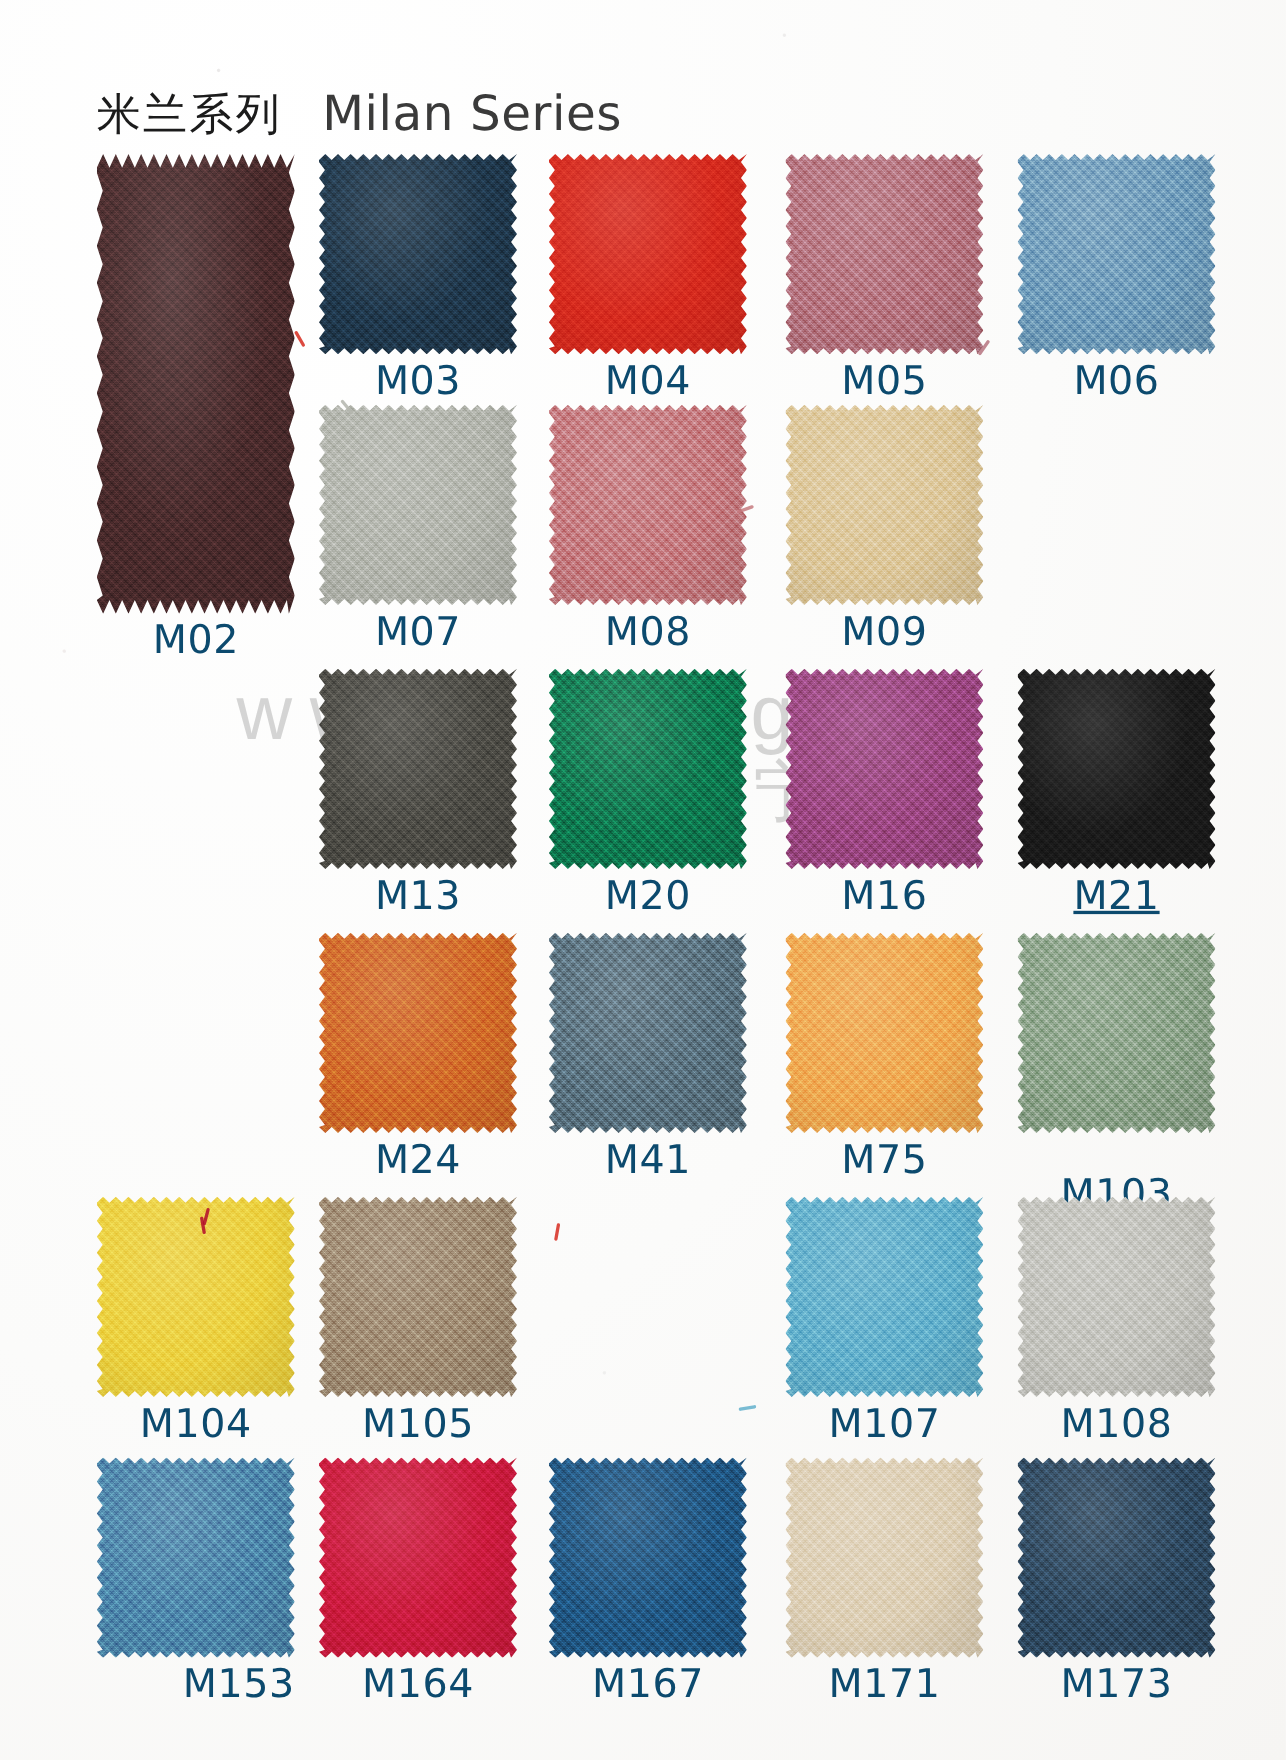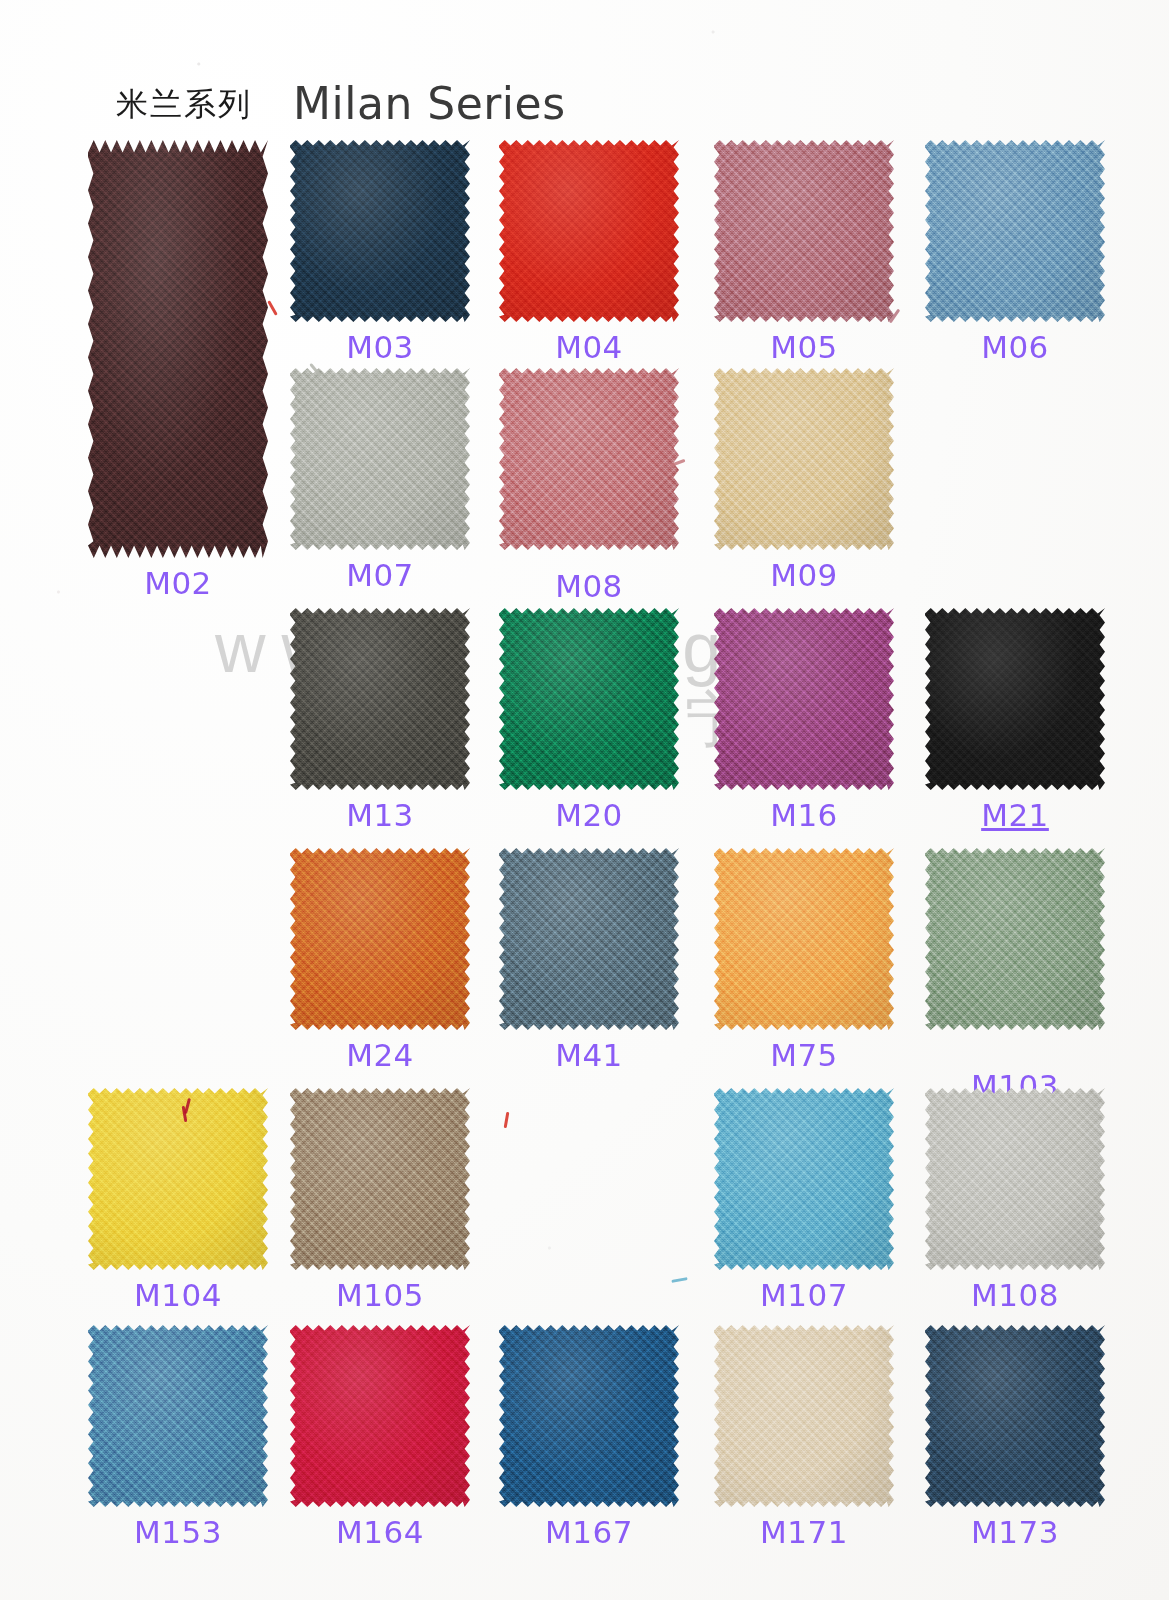--- a/index.html
+++ b/index.html
@@ -68,27 +68,26 @@
   #header {
     position: absolute;
     left: 0; top: 78px;
     width: 1169px;
     height: 62px;
     z-index: 6;
   }
   .title-cn {
     position: absolute;
     left: 88px; top: 0;
-    font-size: 32px;
+    font-size: 40px;
     line-height: 52px;
     color: #1b1b1b;
     letter-spacing: 2px;
     font-family: "DejaVu Sans", sans-serif;
     font-weight: 400;
-    margin-left: 28px;
   }
   .title-en {
     position: absolute;
     left: 293px; top: -2px;
     font-size: 44px;
     line-height: 56px;
     color: #3a3a3a;
     letter-spacing: .5px;
     font-family: "DejaVu Sans", sans-serif;
     font-weight: 400;
@@ -188,22 +187,22 @@
     background: radial-gradient(ellipse at 38% 28%,
        rgba(255,255,255,.13) 0%, rgba(255,255,255,0) 55%,
        rgba(0,0,0,.10) 100%);
   }
 
   
   .label {
     position: absolute;
     width: 100%;
     text-align: center;
-    color: #8b5cf6;
-    font-size: 31px;
+    color: #0c4a6e;
+    font-size: 36px;
     line-height: 34px;
     letter-spacing: .5px;
     font-family: "DejaVu Sans", sans-serif;
     white-space: nowrap;
   }
 
   
   .fiber {
     position: absolute;
     width: 3px;
@@ -271,21 +270,21 @@
         <div class="weave"></div>
         <div class="shade"></div>
       </div>
       <div class="label" style="top: 190px;">M07</div>
     </div>
     <div class="cell" style="left: 499px; top: 368px; width: 180px; height: 182px;">
       <div class="swatch" title="M08" style="background: rgb(197, 122, 127);">
         <div class="weave"></div>
         <div class="shade"></div>
       </div>
-      <div class="label" style="top: 201px;">M08</div>
+      <div class="label" style="top: 190px;">M08</div>
     </div>
     <div class="cell" style="left: 714px; top: 368px; width: 180px; height: 182px;">
       <div class="swatch" title="M09" style="background: rgb(221, 199, 154);">
         <div class="weave"></div>
         <div class="shade"></div>
       </div>
       <div class="label" style="top: 190px;">M09</div>
     </div>
     <div class="cell" style="left: 290px; top: 608px; width: 180px; height: 182px;">
       <div class="swatch" title="M13" style="background: rgb(77, 76, 70);">
@@ -369,21 +368,21 @@
         <div class="weave"></div>
         <div class="shade"></div>
       </div>
       <div class="label" style="top: 190px;">M108</div>
     </div>
     <div class="cell" style="left: 88px; top: 1325px; width: 180px; height: 182px;">
       <div class="swatch" title="M153" style="background: rgb(77, 135, 172);">
         <div class="weave"></div>
         <div class="shade"></div>
       </div>
-      <div class="label" style="top: 190px;">M153</div>
+      <div class="label" style="top: 190px; text-align: right;">M153</div>
     </div>
     <div class="cell" style="left: 290px; top: 1325px; width: 180px; height: 182px;">
       <div class="swatch" title="M164" style="background: rgb(204, 27, 62);">
         <div class="weave"></div>
         <div class="shade"></div>
       </div>
       <div class="label" style="top: 190px;">M164</div>
     </div>
     <div class="cell" style="left: 499px; top: 1325px; width: 180px; height: 182px;">
       <div class="swatch" title="M167" style="background: rgb(33, 88, 133);">

